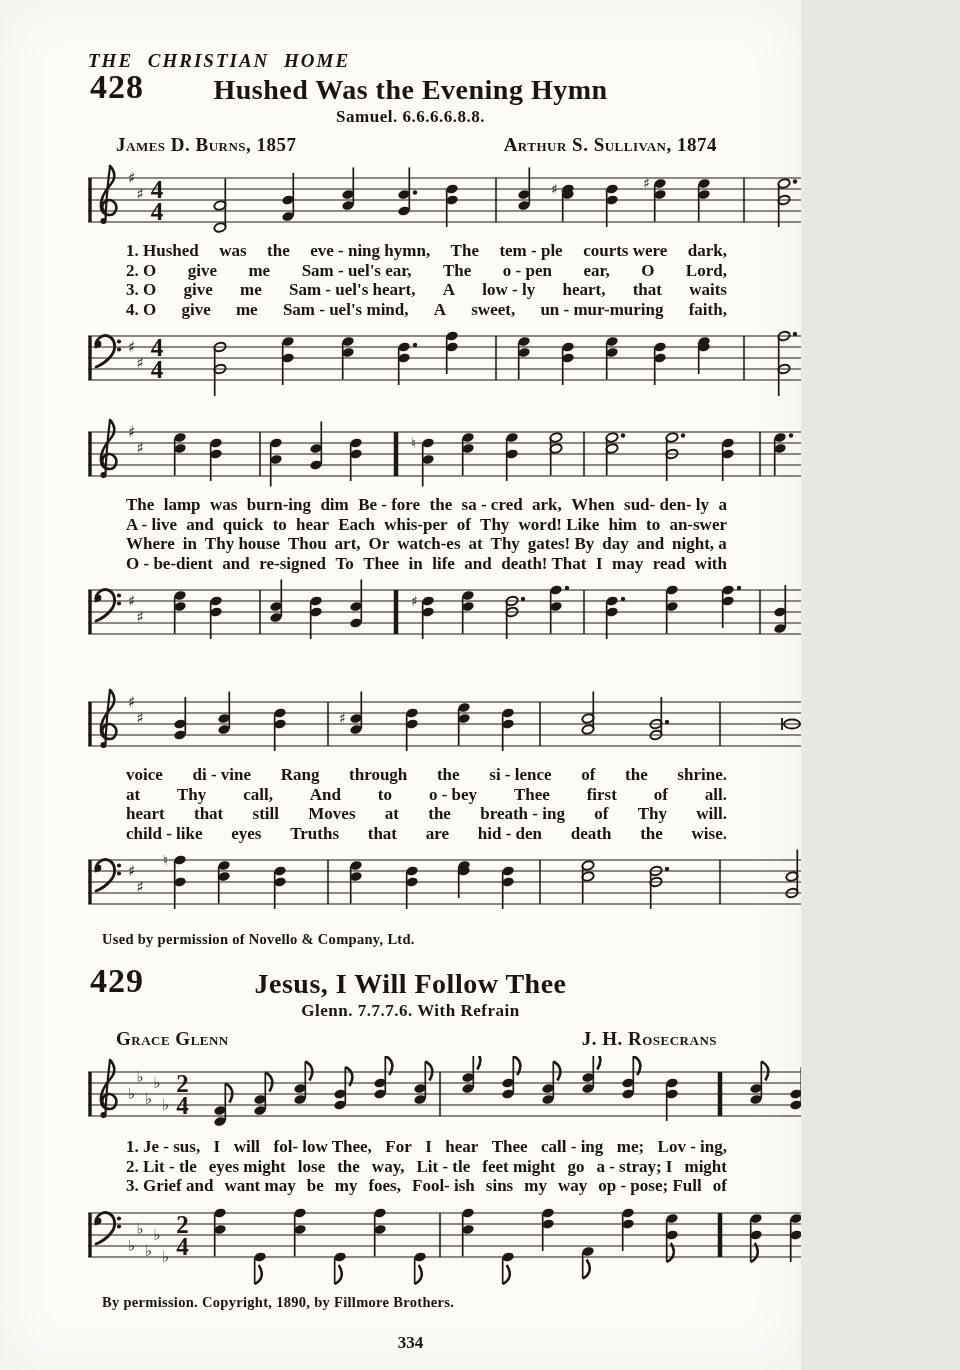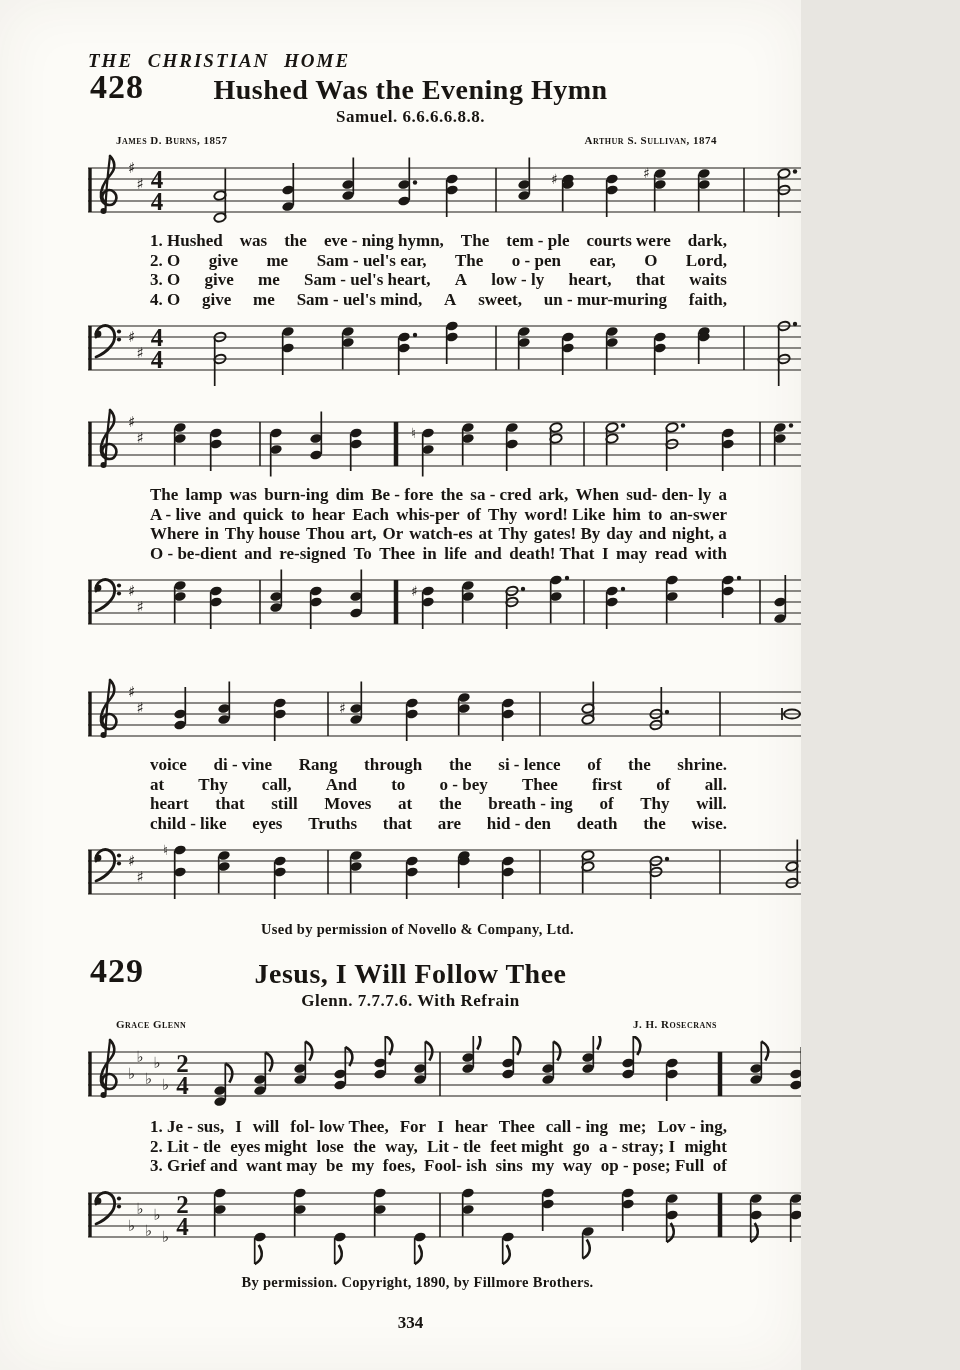--- a/index.html
+++ b/index.html
@@ -18,34 +18,33 @@
   .hymn-head{position:relative;text-align:center;margin-top:2px;}
   .hymn-number{
     position:absolute;left:2px;top:-4px;
     font-size:34px;font-weight:bold;letter-spacing:1px;line-height:1;
   }
   .hymn-title{font-size:28px;font-weight:bold;letter-spacing:.5px;}
   .hymn-meter{font-size:17px;font-weight:bold;margin-top:1px;letter-spacing:.5px;}
   .byline{
     display:flex;justify-content:space-between;
     margin:7px 16px 0 28px;
-    font-size:11px;font-weight:bold;font-variant:small-caps;letter-spacing:.5px;
+    font-size:19px;font-weight:bold;font-variant:small-caps;letter-spacing:.5px;
   }
   .systems{margin-top:2px;}
   .system{margin-top:16px;}
   .system:first-child{margin-top:6px;}
   .staff-wrap{line-height:0;}
   .lyrics{margin:1px 6px 1px 38px;}
   .lyric-line{
     display:flex;justify-content:space-between;
     font-size:17px;font-weight:bold;line-height:19.5px;
     white-space:nowrap;
-    margin-left:24px;
   }
-  .permission{font-size:14.5px;font-weight:bold;margin:3px 0 0 14px;letter-spacing:.3px;text-align:center;}
+  .permission{font-size:14.5px;font-weight:bold;margin:3px 0 0 14px;letter-spacing:.3px;}
   .hymn-429{margin-top:20px;}
   .hymn-429 .hymn-head{margin-top:0;}
   .page-number{text-align:center;font-size:17px;font-weight:bold;margin-top:22px;}
 </style>
 </head>
 <body>
 
 <div class="page">
   <div class="content">
 

